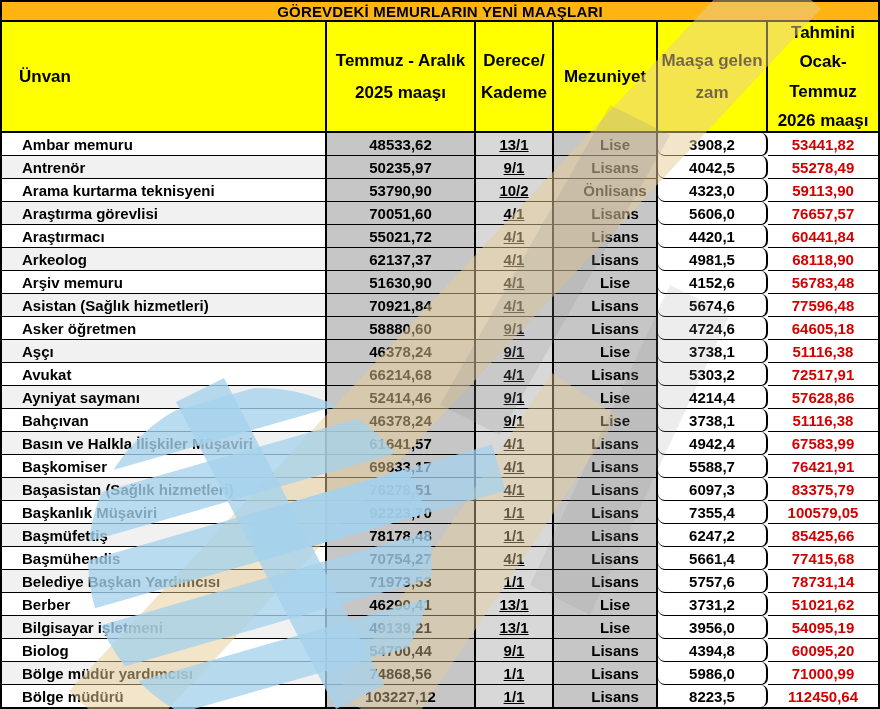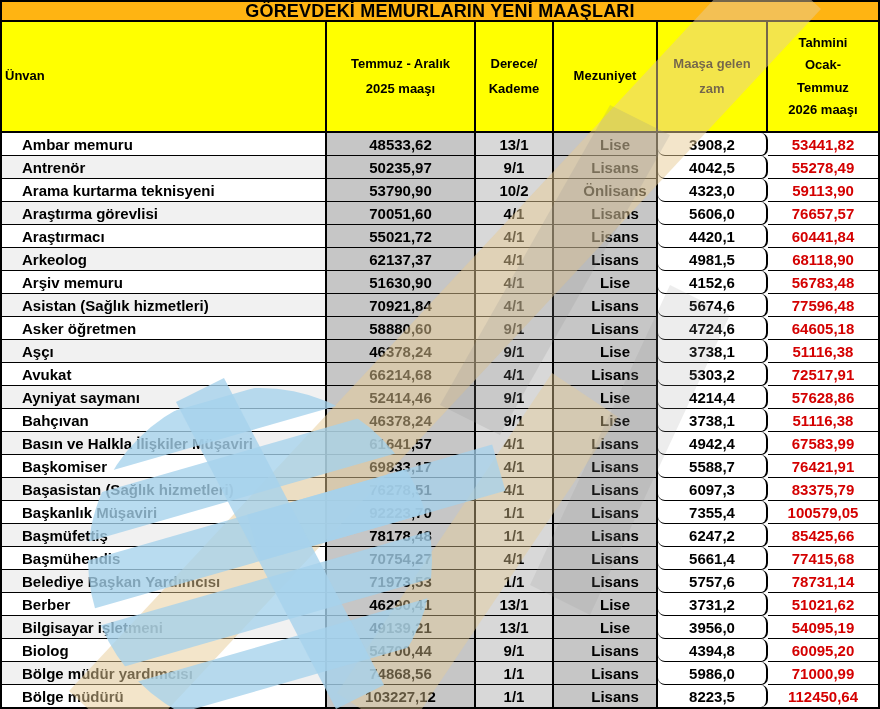--- a/index.html
+++ b/index.html
@@ -22,55 +22,55 @@
     font-weight:700;
     color:#000;
     background:#fff;
     position:relative;
   }
   .title-bar{
     width:880px;height:22px;
     background:var(--title-bg);
     border:2px solid var(--grid-line);
     display:flex;align-items:center;justify-content:center;
-    font-size:18px;letter-spacing:.2px;
+    font-size:15px;letter-spacing:.2px;
   }
   .salary-table{
     width:880px;height:687px;
     border-left:2px solid var(--grid-line);
     border-right:2px solid var(--grid-line);
     border-bottom:2px solid var(--grid-line);
     display:grid;
     grid-template-columns:325px 149px 78px 104px 110px 110px;
     grid-template-rows:111px repeat(24,23px) 22px;
   }
   .hc{
     background:var(--header-bg);
     border-right:2px solid var(--grid-line);
     border-bottom:2px solid var(--grid-line);
     display:flex;align-items:center;justify-content:center;
     text-align:center;
-    font-size:13px;
+    font-size:17px;
     line-height:1.85;
     white-space:pre-line;
   }
-  .hc.h0{justify-content:flex-start;text-align:right;padding-left:3px;}
+  .hc.h0{justify-content:flex-start;text-align:right;padding-left:17px;}
   .hc.h5{border-right:none;line-height:1.72;}
   .tr{display:contents;}
   .td{
     border-right:2px solid var(--grid-line);
     border-bottom:1px solid var(--grid-line);
     display:flex;align-items:center;justify-content:center;
     font-size:15px;
     overflow:hidden;white-space:nowrap;
   }
   .td.c0{background:var(--row-white);justify-content:flex-start;padding-left:20px;}
   .tr.alt .td.c0{background:var(--row-alt);}
   .td.c1{background:var(--col-gray);}
-  .td.c2{background:var(--col-light-gray);}
+  .td.c2{background:var(--col-light-gray);text-decoration:underline;}
   .td.c3{background:var(--col-gray);padding-left:20px;}
   .td.c4{background:var(--row-white);border-radius:7px;}
   .td.c5{background:var(--row-white);color:var(--salary-2026-text);border-right:none;}
   .tr.last .td{border-bottom:none;}
   .watermark{
     position:absolute;left:0;top:0;width:880px;height:709px;
     pointer-events:none;z-index:5;
   }
 </style>
 </head>

